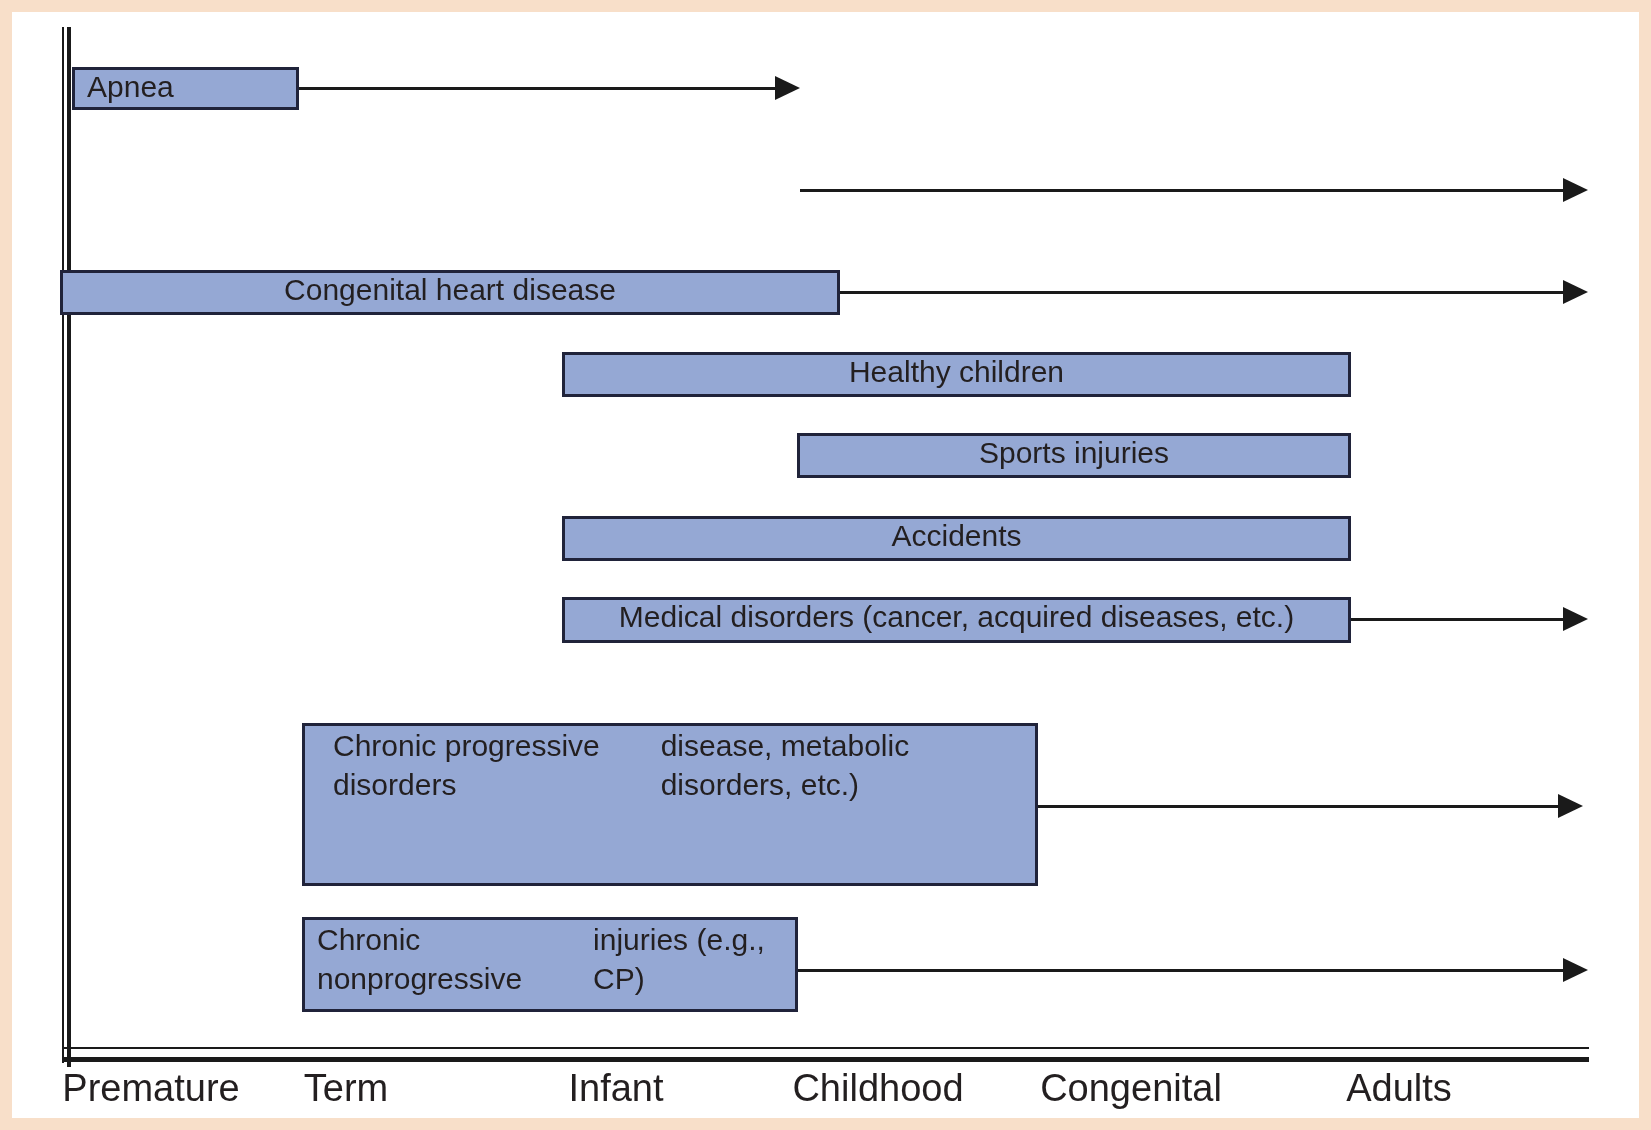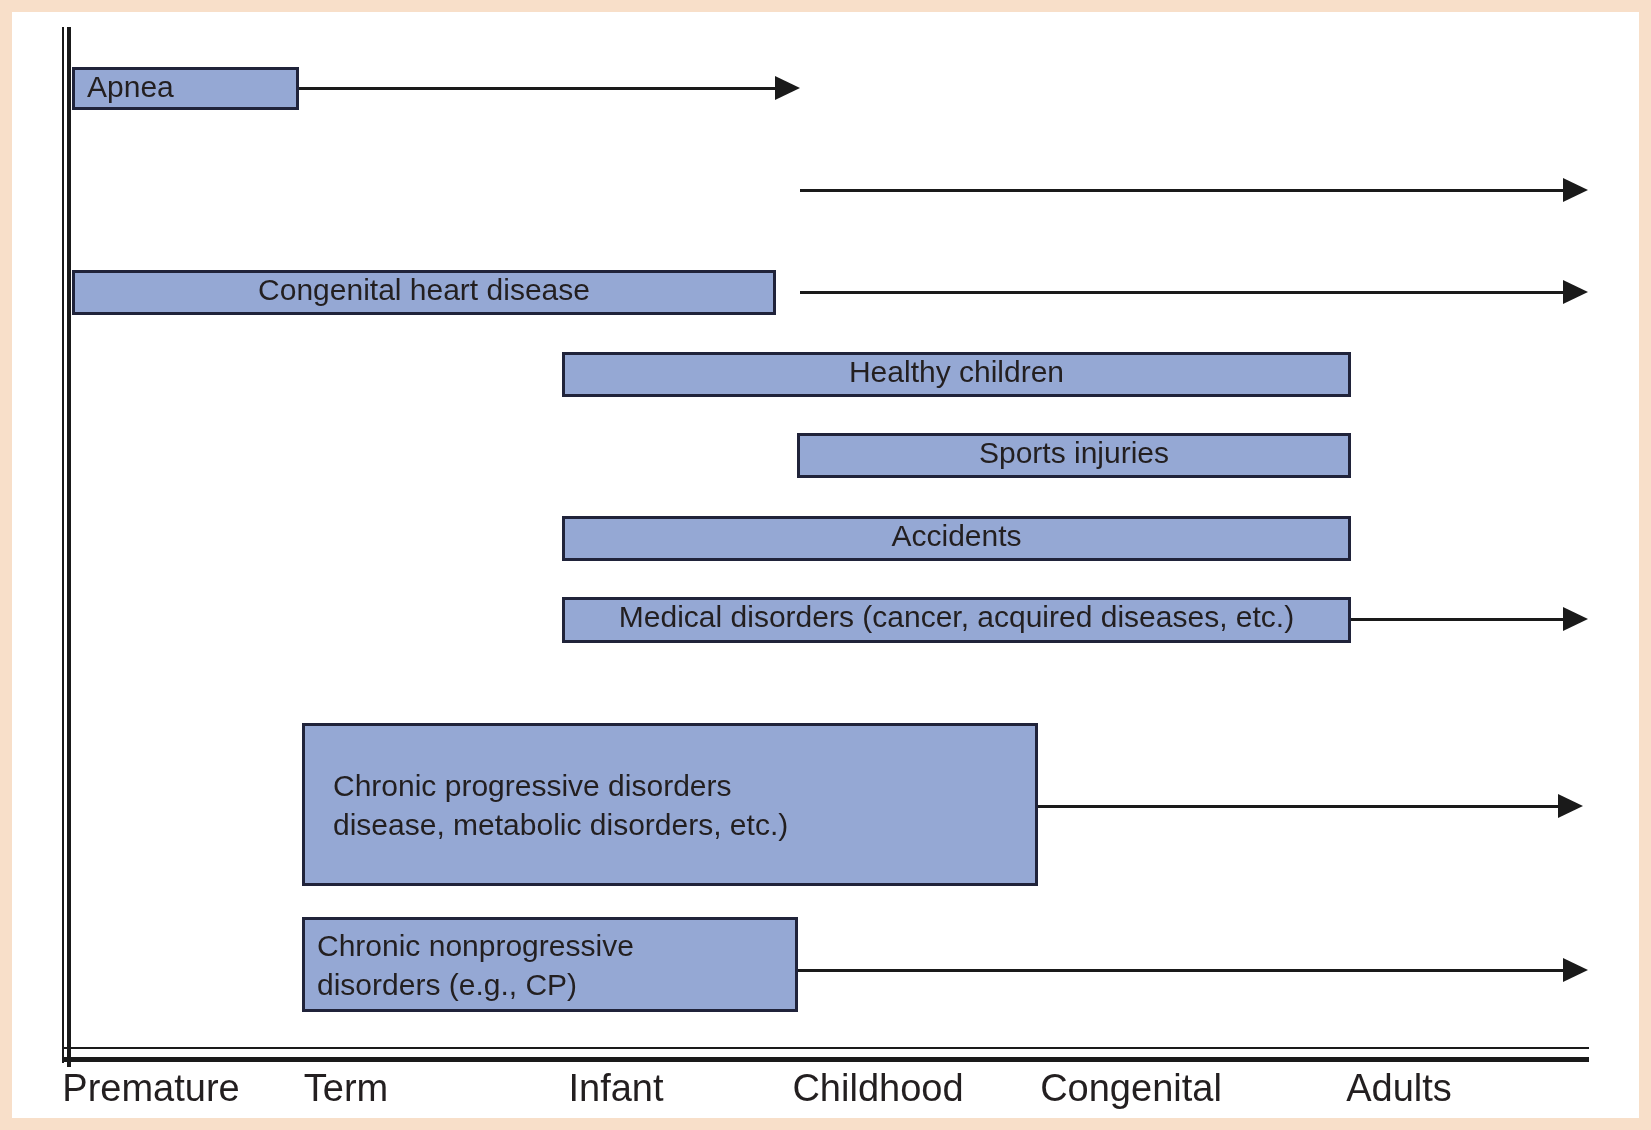--- a/index.html
+++ b/index.html
@@ -33,29 +33,29 @@
     box-sizing: border-box;
     display: flex;
     align-items: flex-start;
     justify-content: center;
     font-size: 30px;
     line-height: 1.1;
     white-space: nowrap;
   }
   .bar.align-left { justify-content: flex-start; }
   .bar.multiline {
-    flex-direction: column;
+    flex-direction: row;
     align-items: flex-start;
     line-height: 39px;
     white-space: normal;
   }
 
   #bar-apnea        { left: 60px;  top: 55px;  width: 227px; height: 43px; padding-left: 12px; }
   #bar-newborn      { left: 60px;  top: 156px; width: 728px; height: 45px; }
-  #bar-congenital   { left: 60px;  top: 258px; width: 704px; height: 45px; }
+  #bar-congenital   { left: 48px;  top: 258px; width: 780px; height: 45px; }
   #bar-healthy      { left: 550px; top: 340px; width: 789px; height: 45px; }
   #bar-sports       { left: 785px; top: 421px; width: 554px; height: 45px; }
   #bar-accidents    { left: 550px; top: 504px; width: 789px; height: 45px; }
   #bar-medical      { left: 550px; top: 585px; width: 789px; height: 46px; }
   #bar-chronic-progressive    { left: 290px; top: 711px; width: 736px; height: 163px; padding-left: 28px; }
   #bar-chronic-nonprogressive { left: 290px; top: 905px; width: 496px; height: 95px;  padding-left: 12px; }
 
   
   .arrow {
     position: absolute;
@@ -137,21 +137,21 @@
     <span>Medical disorders (cancer, acquired diseases, etc.)</span>
   </div>
 
   <div class="bar multiline" id="bar-chronic-progressive">
     <span>Chronic progressive disorders</span>
     <span>disease, metabolic disorders, etc.)</span>
   </div>
 
   <div class="bar multiline" id="bar-chronic-nonprogressive">
     <span>Chronic nonprogressive</span>
-    <span>disorders (e.g., CP)</span>
+    <span>injuries (e.g., CP)</span>
   </div>
 
   <span class="xlabel" id="xlabel-premature">Premature</span>
   <span class="xlabel" id="xlabel-term">Term</span>
   <span class="xlabel" id="xlabel-infant">Infant</span>
   <span class="xlabel" id="xlabel-childhood">Childhood</span>
   <span class="xlabel" id="xlabel-adolescents">Congenital</span>
   <span class="xlabel" id="xlabel-adults">Adults</span>
 
 </div>

